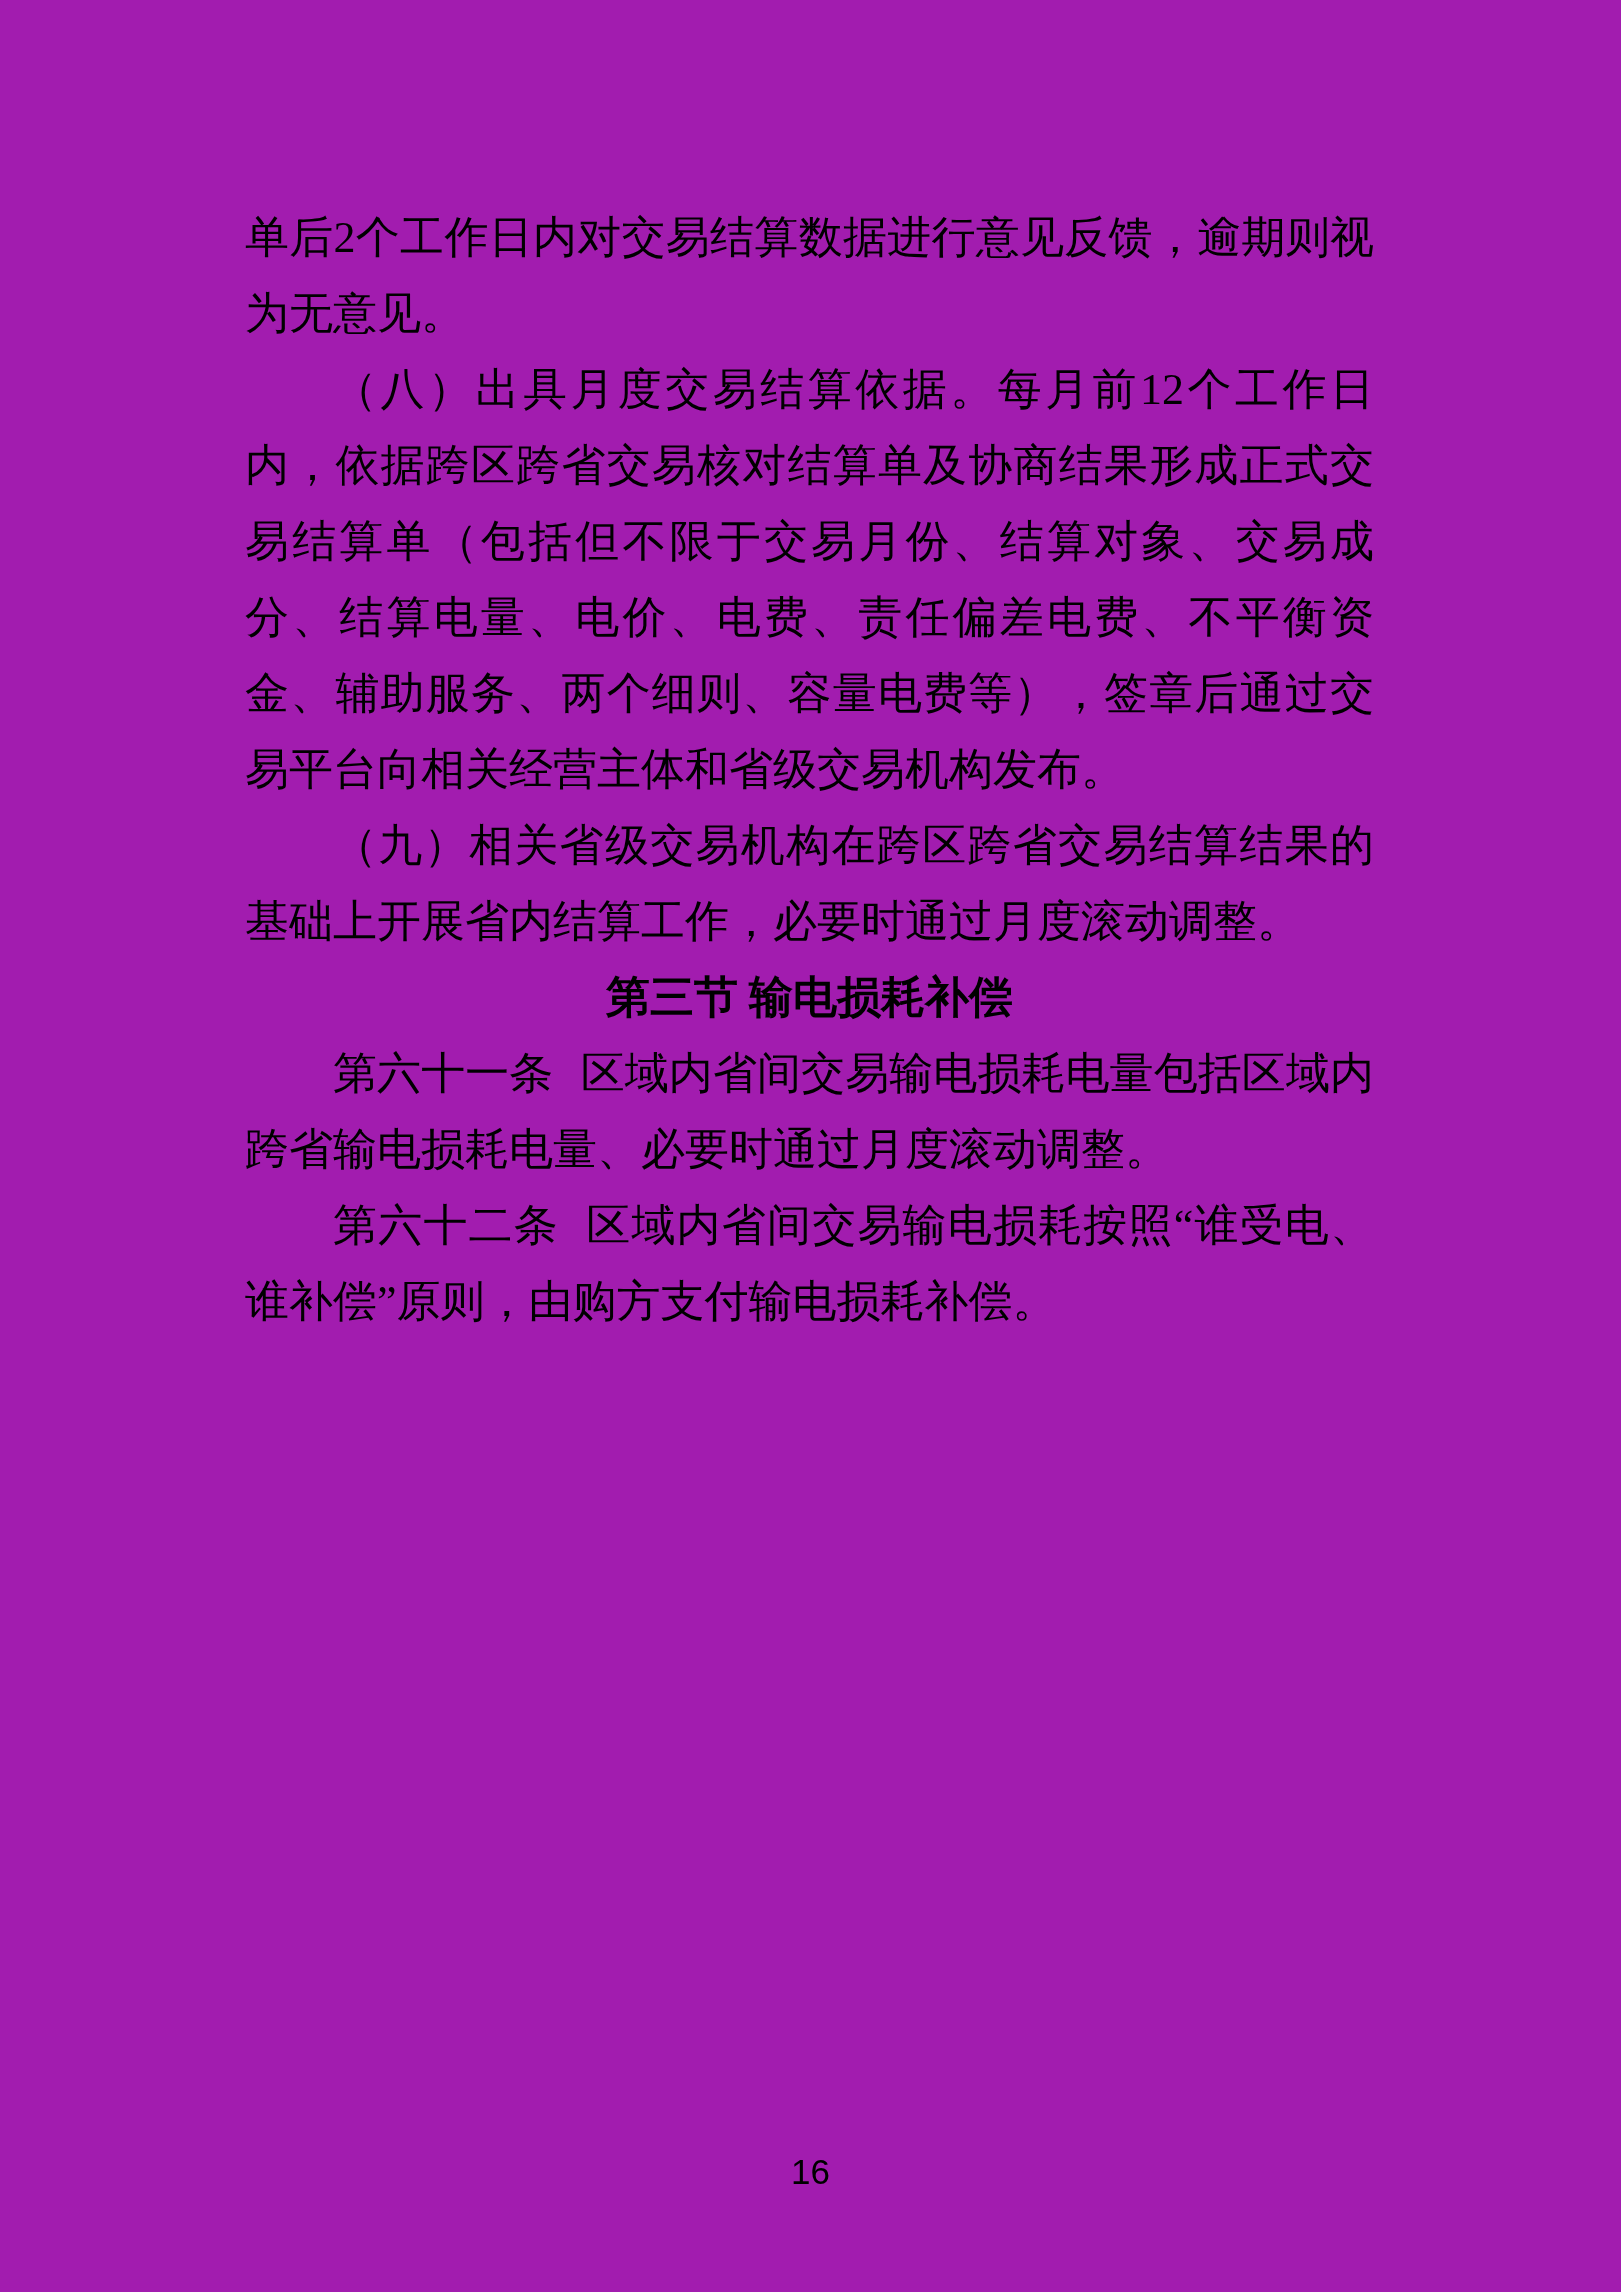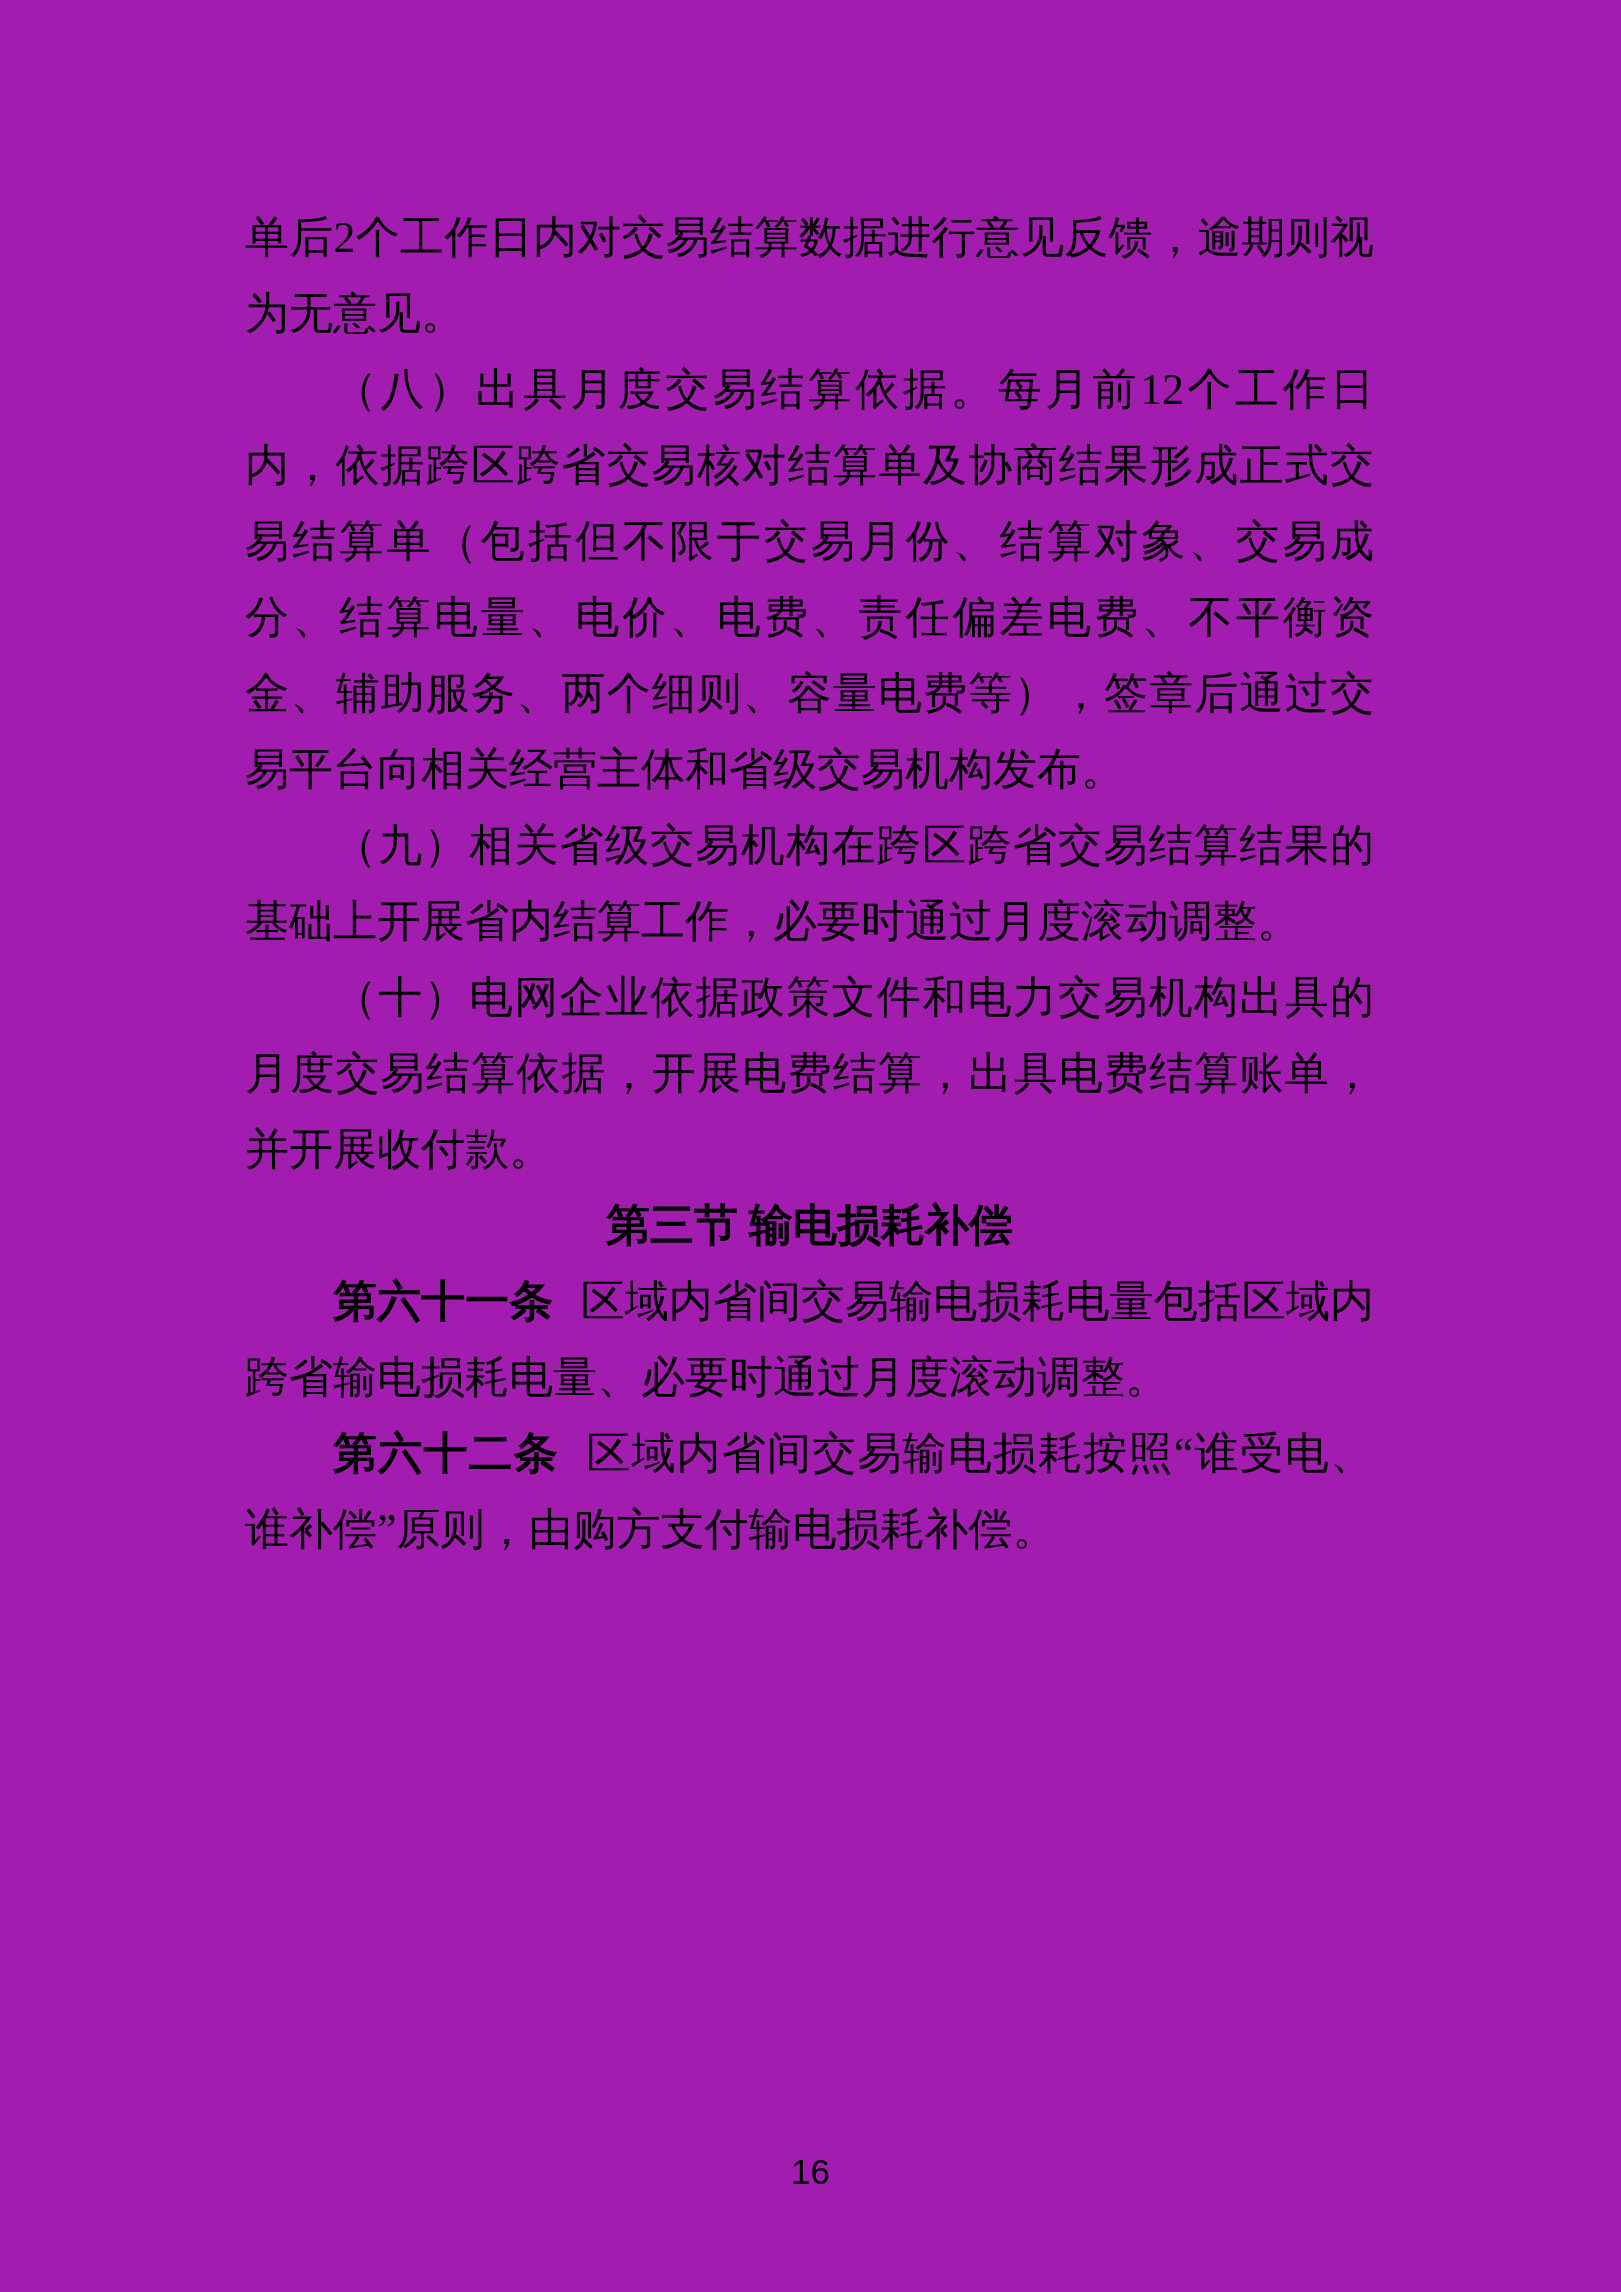--- a/index.html
+++ b/index.html
@@ -38,21 +38,21 @@
     margin: 0;
     padding: 0;
     font-size: 44px;
     line-height: 76px;
     font-weight: bold;
     text-align: center;
     text-indent: 0;
     font-family: Liberation Serif, serif;
   }
   .article-num {
-    font-weight: bold;
+    font-weight: normal;
     margin-right: 0.62em;
   }
   .page-number {
     position: absolute;
     top: 2152px;
     left: 0;
     width: 100%;
     text-align: center;
     font-size: 35px;
     line-height: 39px;
@@ -61,21 +61,20 @@
   }
 </style>
 </head>
 <body>
 
 <div class="page">
   <div class="body-text">
     <p class="continuation">单后2个工作日内对交易结算数据进行意见反馈，逾期则视为无意见。</p>
     <p>（八）出具月度交易结算依据。每月前12个工作日内，依据跨区跨省交易核对结算单及协商结果形成正式交易结算单（包括但不限于交易月份、结算对象、交易成分、结算电量、电价、电费、责任偏差电费、不平衡资金、辅助服务、两个细则、容量电费等），签章后通过交易平台向相关经营主体和省级交易机构发布。</p>
     <p>（九）相关省级交易机构在跨区跨省交易结算结果的基础上开展省内结算工作，必要时通过月度滚动调整。</p>
-    <p>（十）电网企业依据政策文件和电力交易机构出具的月度交易结算依据，开展电费结算，出具电费结算账单，并开展收付款。</p>
     <h2 class="section-heading">第三节 输电损耗补偿</h2>
     <p>
       <span class="article-num">第六十一条</span><span>区域内省间交易输电损耗电量包括区域内跨省输电损耗电量、必要时通过月度滚动调整。</span>
     </p>
     <p>
       <span class="article-num">第六十二条</span><span>区域内省间交易输电损耗按照“谁受电、谁补偿”原则，由购方支付输电损耗补偿。</span>
     </p>
   </div>
   <div class="page-number">16</div>
 </div>

